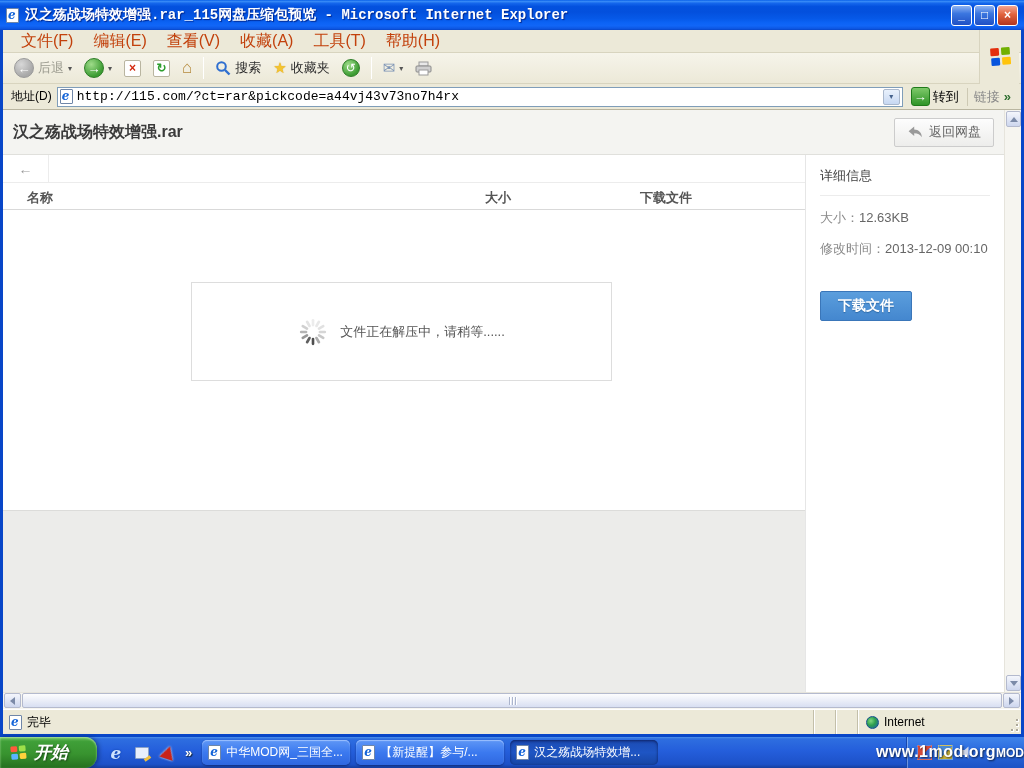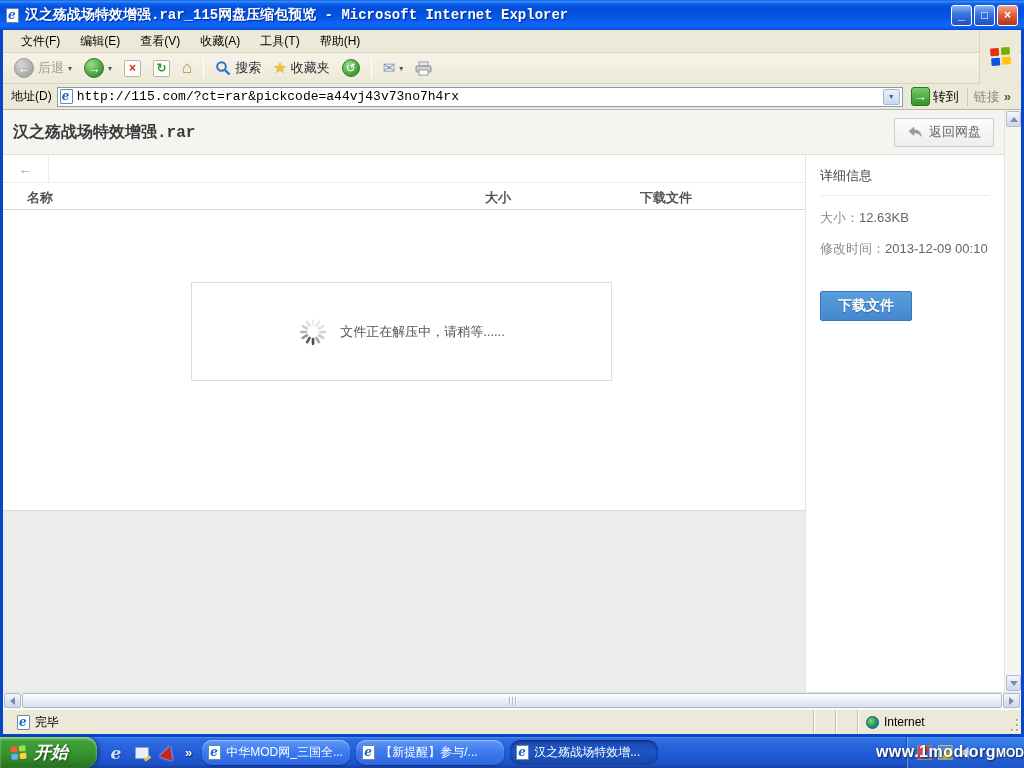--- a/index.html
+++ b/index.html
@@ -26,21 +26,21 @@
 
   
   .iedoc { display:inline-block; width:13px; height:15px; background:#fff; border:1px solid #6f86a8;
     position:relative; border-radius:1px; flex:none; }
   .iedoc::after { content:"e"; position:absolute; left:1px; top:-1px; color:#1565d8;
     font-size:12px; font-weight:bold; font-style:italic; font-family:"DejaVu Serif",serif; }
 
   
   .menubar { position:relative; height:23px; display:flex; align-items:center;
     background:#ece9d8; border-bottom:1px solid #d8d4bf; padding-left:8px; }
-  .menu-item { font-size:12px; color:#000000; padding:3px 10px; cursor:default; }
+  .menu-item { font-size:16px; color:#c2410c; padding:3px 10px; cursor:default; }
   .winlogo { position:absolute; right:2px; top:0; width:40px; height:54px; z-index:5;
     border-left:1px solid #d8d4bf; background:#ece9d8; display:flex; align-items:center; justify-content:center; }
 
   
   .toolbar { height:31px; display:flex; align-items:center; gap:2px; padding:0 6px;
     background:linear-gradient(180deg,#f6f4ea 0%,#ece9d8 100%); border-bottom:1px solid #d8d4bf; }
   .tbtn { display:flex; align-items:center; gap:4px; padding:2px 5px; border-radius:3px;
     font-size:13px; color:#2b2b2b; cursor:pointer; }
   .tbtn.disabled { color:#9b9b8f; }
   .circ { width:20px; height:20px; border-radius:50%; color:#fff; font-size:13px; font-weight:bold;
@@ -75,21 +75,21 @@
     line-height:18px; font-size:13px; background:linear-gradient(180deg,#7ec96a,#2f9427); border:1px solid #1f7a1a; }
   .links { display:flex; align-items:center; gap:4px; font-size:13px; color:#8a8a8a; padding:0 6px;
     border-left:1px solid #cdc9b4; cursor:pointer; }
   .links .chev { color:#2f6f2f; font-weight:bold; font-size:13px; }
 
   
   .content { position:relative; height:582px; background:#fff; overflow:hidden; }
   .page { position:absolute; left:0; top:0; right:17px; bottom:0; display:flex; flex-direction:column; }
   .page-header { height:45px; background:#f4f4f1; border-bottom:1px solid #e0e0dc;
     display:flex; align-items:center; padding:0 10px; }
-  .page-title { font-size:16px; font-weight:bold; color:#3a3a3a; flex:1;font-family:Liberation Mono, monospace; }
+  .page-title { font-size:16px; font-weight:bold; color:#3a3a3a; flex:1; }
   .return-btn { display:flex; align-items:center; gap:6px; height:29px; padding:0 12px;
     background:linear-gradient(180deg,#fdfdfd,#ededeb); border:1px solid #ccc; border-radius:2px;
     font-size:13px; color:#666; cursor:pointer; }
   .page-body { flex:1; display:flex; }
   .main-area { flex:1; display:flex; flex-direction:column; background:#fff; }
   .back-row { height:28px; border-bottom:1px solid #ececec; display:flex; align-items:center; }
   .back-cell { width:46px; height:100%; display:flex; align-items:center; justify-content:center;
     border-right:1px solid #ececec; color:#9a9a9a; font-size:14px; cursor:pointer; }
   .thead-row { height:27px; border-bottom:1px solid #d9d9d9; position:relative;
     font-size:13px; font-weight:bold; color:#555; }
@@ -127,21 +127,21 @@
     background:linear-gradient(180deg,#f4f6fc,#cdd6ee); display:flex; align-items:center; justify-content:center; cursor:pointer; }
   .hbtn.left { left:1px; } .hbtn.right { right:1px; }
   .hthumb { position:absolute; left:19px; right:19px; top:0; height:15px; border:1px solid #b4bace;
     border-radius:2px; background:linear-gradient(180deg,#fdfdfe,#d8dff2); display:flex; align-items:center;
     justify-content:center; gap:2px; cursor:grab; }
   .grip-line { width:1px; height:8px; background:#aab4cc; box-shadow:1px 0 #fff; }
 
   
   .statusbar { height:25px; background:#ece9d8; border-top:1px solid #fff;
     box-shadow:0 -2px 0 #d8d4bf; display:flex; align-items:center; font-size:12px; color:#000; }
-  .st-left { flex:1; display:flex; align-items:center; gap:5px; padding-left:14px; }
+  .st-left { flex:1; display:flex; align-items:center; gap:5px; padding-left:6px; }
   .st-pane { height:100%; border-left:1px solid #c3bfa9; box-shadow:inset 1px 0 #fff;
     display:flex; align-items:center; gap:5px; padding:0 8px; }
   .st-pane.small { width:22px; }
   .st-pane.zone { width:150px; }
   .grip { width:14px; height:100%; position:relative; }
   .grip i { position:absolute; width:3px; height:3px; background:#aca899; box-shadow:-1px -1px 0 #fff inset; }
   .grip i:nth-child(1){ right:2px; bottom:2px; } .grip i:nth-child(2){ right:2px; bottom:7px; }
   .grip i:nth-child(3){ right:7px; bottom:2px; } .grip i:nth-child(4){ right:2px; bottom:12px; }
 
   
@@ -157,21 +157,21 @@
   .ql-icon { width:18px; height:18px; display:flex; align-items:center; justify-content:center; cursor:pointer; }
   .ql-e { color:#cfe3ff; font-size:17px; font-weight:bold; font-style:italic; font-family:"DejaVu Serif",serif;
     text-shadow:0 0 2px #083a9a; }
   .ql-desk { width:14px; height:12px; background:#e8effc; border:1px solid #8aa2c8; border-radius:1px; position:relative; }
   .ql-desk::after { content:""; position:absolute; right:-3px; bottom:-2px; width:7px; height:3px;
     background:#f0c040; transform:rotate(-35deg); }
   .ql-red { width:0; height:0; border-left:7px solid transparent; border-right:7px solid transparent;
     border-bottom:13px solid #c9231a; transform:rotate(18deg); filter:drop-shadow(0 0 1px #fff); }
   .ql-chev { color:#fff; font-size:13px; font-weight:bold; cursor:pointer; text-shadow:1px 1px 1px #123; }
   .taskbtns { display:flex; align-items:center; gap:6px; height:100%; padding-top:0; }
-  .taskbtn { width:148px; height:25px; border-radius:10px; display:flex; align-items:center; gap:5px;
+  .taskbtn { width:148px; height:25px; border-radius:5px; display:flex; align-items:center; gap:5px;
     padding:0 6px; cursor:pointer; color:#fff; font-size:12px;
     background:linear-gradient(180deg,#5f97f6 0%,#3b79ef 50%,#2f67e0 100%);
     box-shadow:inset 0 1px 1px #9cc0ff, 0 1px 2px rgba(0,0,30,.4); }
   .taskbtn .tlabel { white-space:nowrap; overflow:hidden; text-overflow:clip; }
   .taskbtn.active { background:linear-gradient(180deg,#1c4cb4 0%,#1e55c4 50%,#1745a4 100%);
     box-shadow:inset 0 1px 3px rgba(0,0,40,.6); }
   .tray { position:absolute; right:0; top:0; height:31px; width:118px; display:flex; align-items:center;
     gap:6px; padding-left:10px; border-left:1px solid #1747ad; box-shadow:inset 1px 0 rgba(255,255,255,.35);
     background:linear-gradient(180deg,#3f84ea 0%,#2a69de 45%,#1d53c5 100%); }
   .tray-ic { width:15px; height:15px; flex:none; }

